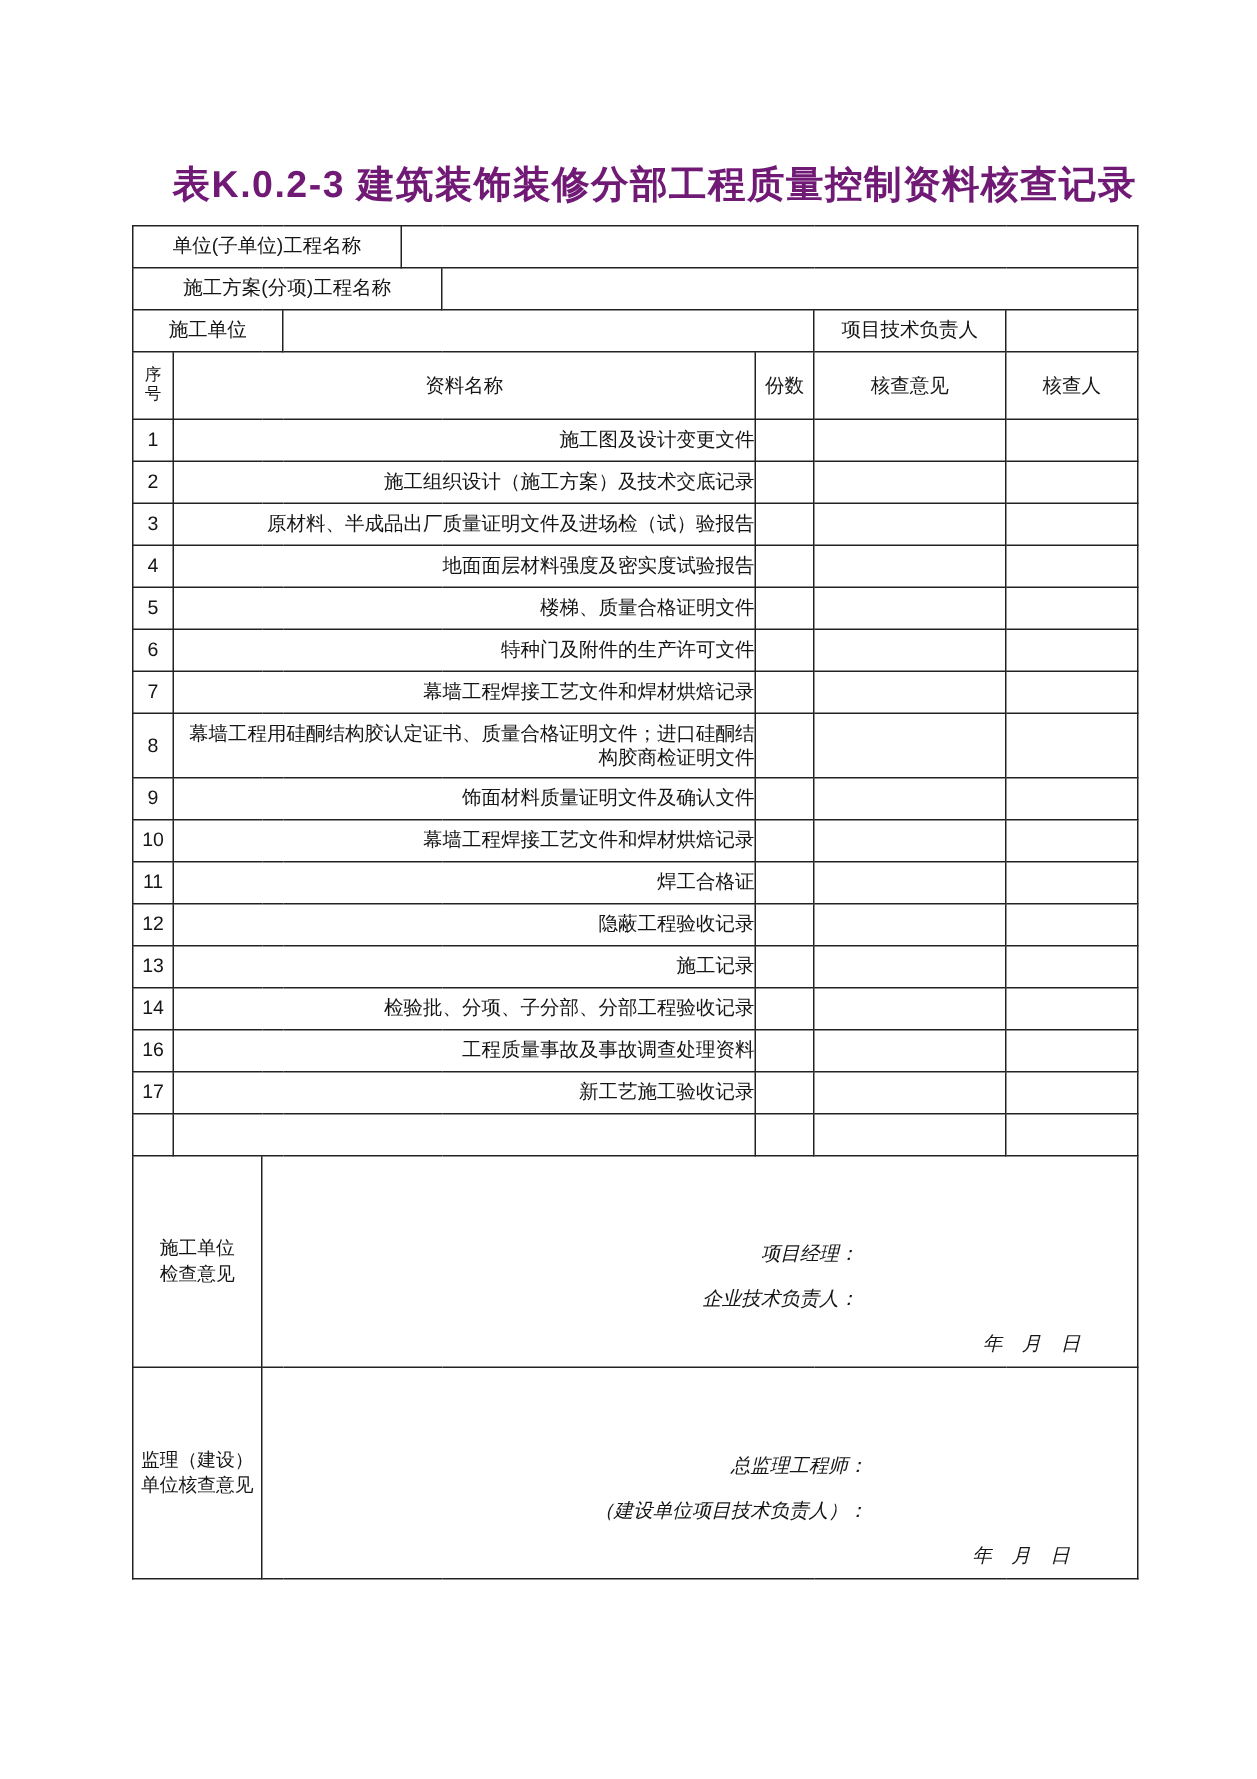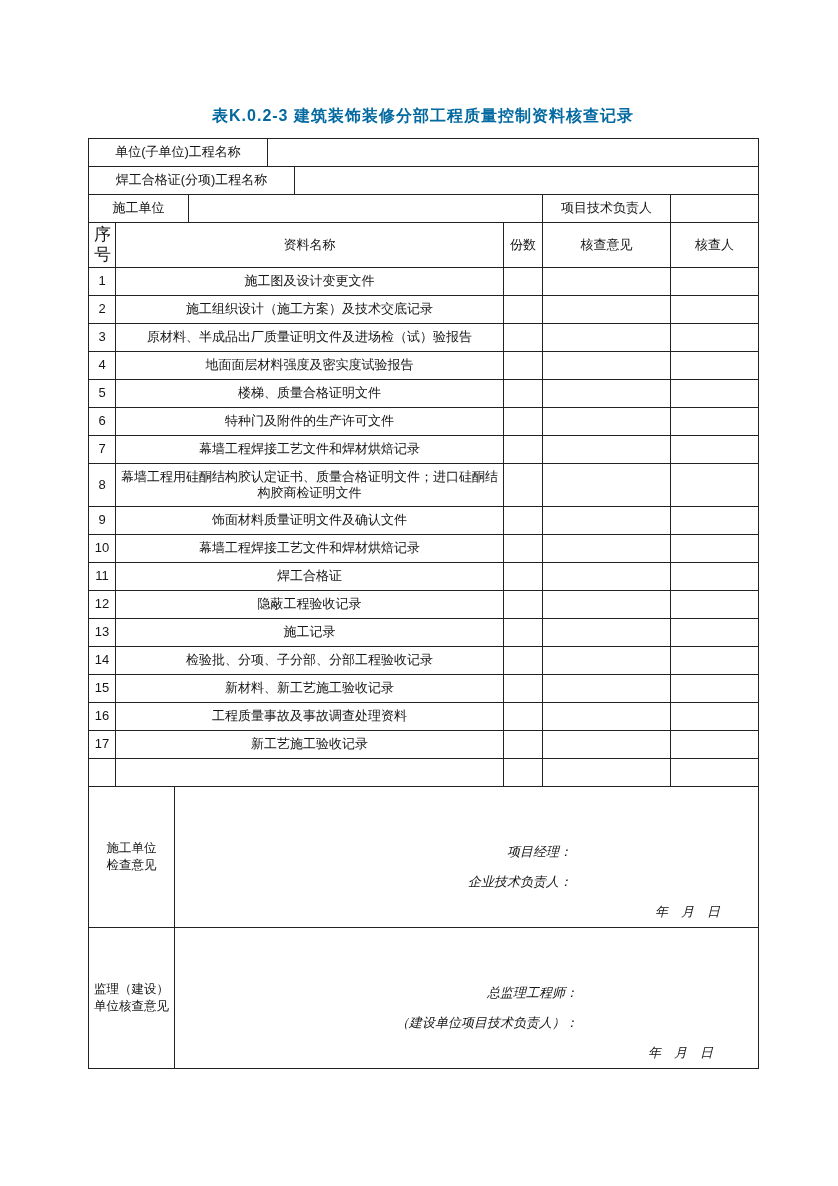--- a/index.html
+++ b/index.html
@@ -9,27 +9,27 @@
     background: #ffffff;
     font-family: "Liberation Sans", sans-serif;
     color: #151515;
   }
   .doc {
     position: absolute;
     left: 88px; top: 106px;
     width: 670px;
   }
   .doc-title {
-    font-size: 16px;
+    font-size: 25px;
     font-weight: bold;
-    text-align: center;
+    text-align: right;
     letter-spacing: 1px;
     white-space: nowrap;
     margin: 0 0 11px 0;
-    color: #0369a1;
+    color: #701a75;
   }
   table.form {
     border-collapse: collapse;
     table-layout: fixed;
     width: 670px;
   }
   table.form td {
     border: 1px solid #222;
     font-size: 13px;
     padding: 0;
@@ -39,28 +39,28 @@
   }
   
   tr.r-info  td { height: 28px; }
   tr.r-head  td { height: 45px; }
   tr.r-data  td { height: 28px; }
   tr.r-tall  td { height: 43px; }
   tr.r-sec1  td { height: 139px; }
   tr.r-sec2  td { height: 140px; }
 
   .t-center { text-align: center; margin-top: 48px; }
-  .t-name   { text-align: center; padding-left: 6px; padding-right: 4px; }
+  .t-name   { text-align: right; padding-left: 6px; padding-right: 4px; }
 
   .seq-stack {
     width: 16px;
     margin: 0 auto;
     word-break: break-all;
     line-height: 1.15;
-    font-size: 17px;
+    font-size: 11px;
     text-align: center;
     font-family: Liberation Serif, serif;
   }
   .sec-label {
     text-align: center;
     font-size: 12.5px;
     line-height: 1.35;
   }
   .sig-cell { vertical-align: top; }
   .sig-inner { padding-top: 50px; font-style: italic; }
@@ -93,21 +93,21 @@
         <col style="width:128px">
         <col style="width:88px">
     </colgroup>
 
     <tbody>
         <tr class="r-info">
       <td colspan="4" class="t-center">单位(子单位)工程名称</td>
       <td colspan="5"></td>
     </tr>
     <tr class="r-info">
-      <td colspan="5" class="t-center">焊工合格证(分项)工程名称</td>
+      <td colspan="5" class="t-center">施工方案(分项)工程名称</td>
       <td colspan="4"></td>
     </tr>
     <tr class="r-info">
       <td colspan="3" class="t-center">施工单位</td>
       <td colspan="4"></td>
       <td class="t-center">项目技术负责人</td>
       <td></td>
     </tr>
 
     <tr class="r-head">
@@ -212,27 +212,20 @@
       <td></td>
     </tr>
     <tr class="r-data">
       <td class="t-center">14</td>
       <td colspan="5" class="t-name">检验批、分项、子分部、分部工程验收记录</td>
       <td></td>
       <td></td>
       <td></td>
     </tr>
     <tr class="r-data">
-      <td class="t-center">15</td>
-      <td colspan="5" class="t-name">新材料、新工艺施工验收记录</td>
-      <td></td>
-      <td></td>
-      <td></td>
-    </tr>
-    <tr class="r-data">
       <td class="t-center">16</td>
       <td colspan="5" class="t-name">工程质量事故及事故调查处理资料</td>
       <td></td>
       <td></td>
       <td></td>
     </tr>
     <tr class="r-data">
       <td class="t-center">17</td>
       <td colspan="5" class="t-name">新工艺施工验收记录</td>
       <td></td>

